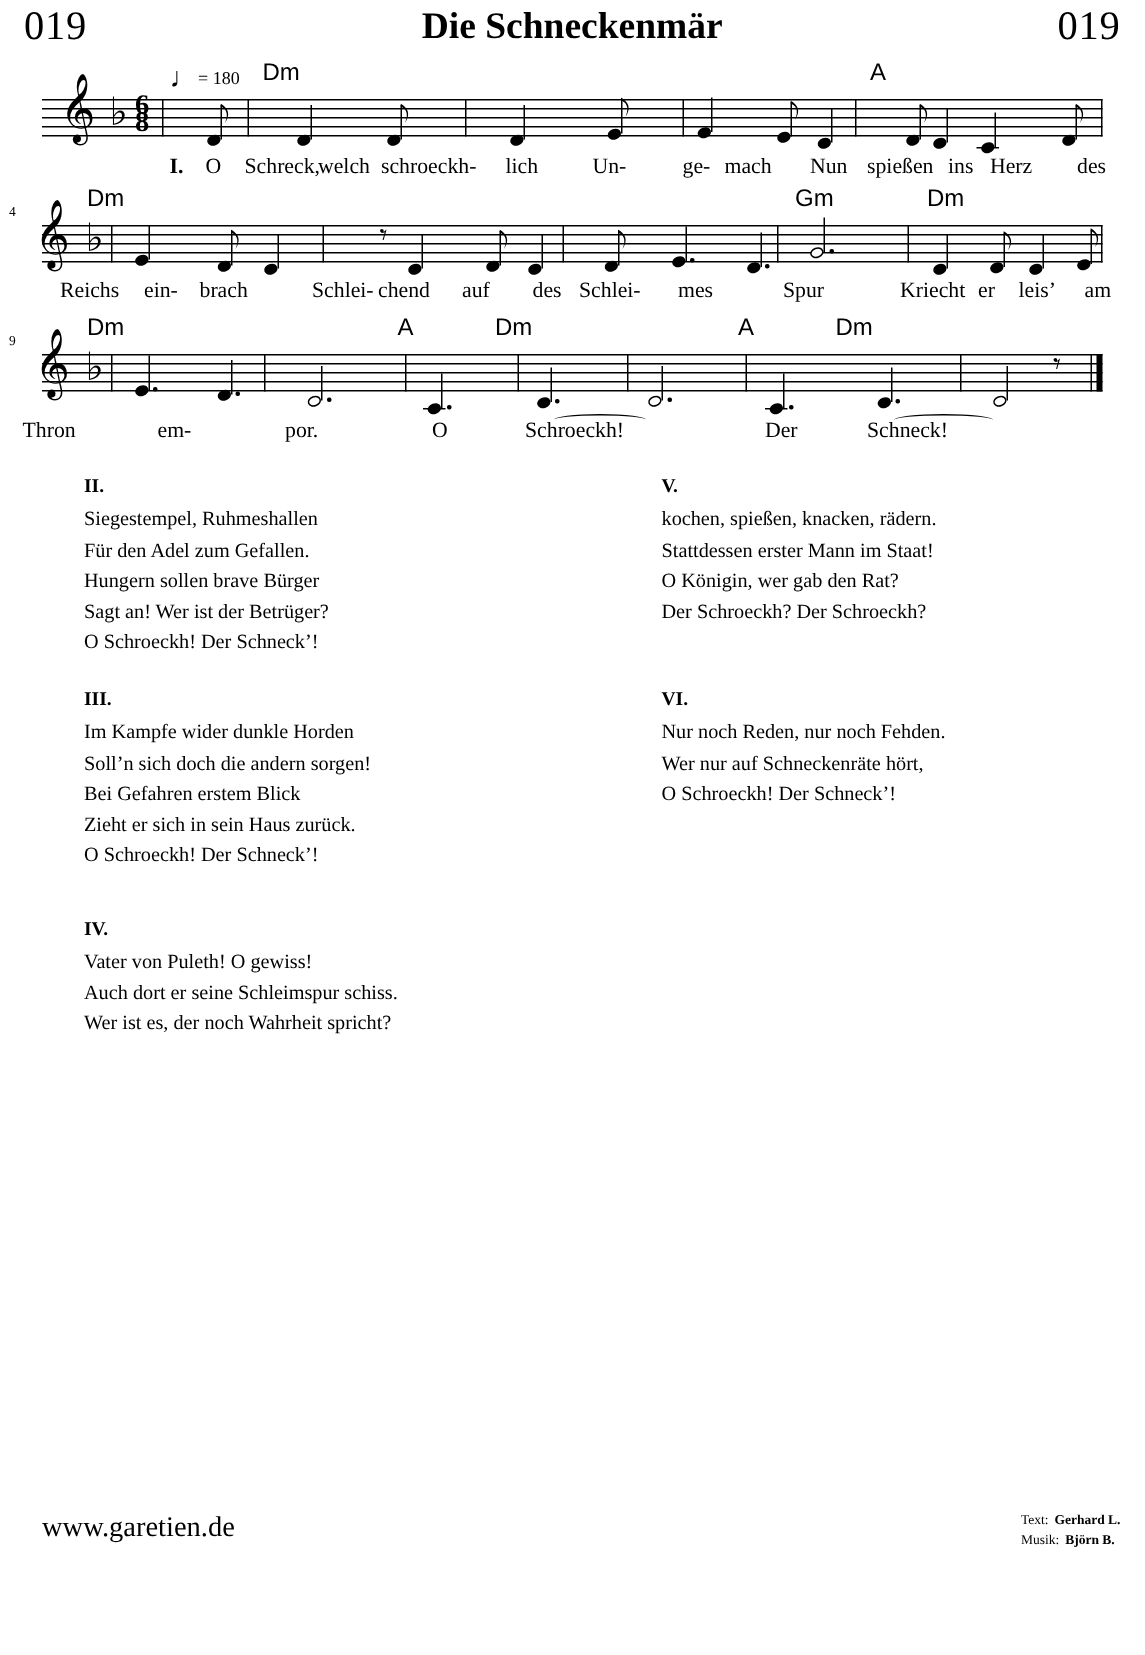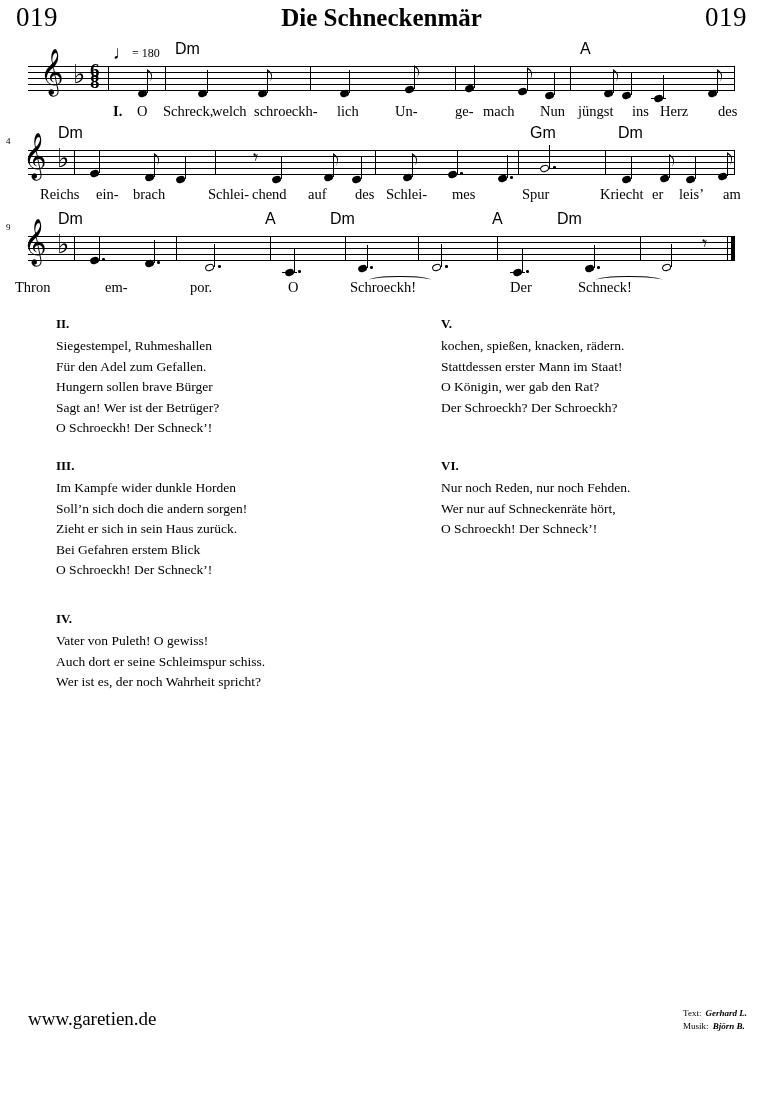--- a/index.html
+++ b/index.html
@@ -64,21 +64,21 @@
 
   
   .verse{position:absolute;}
   .verse .vh{font-size:13px;font-weight:bold;margin:0 0 4px 0;}
   .verse p{margin:0;font-size:13.5px;line-height:20.5px;white-space:nowrap;}
 
   
   .site{position:absolute;left:28px;bottom:22px;font-size:19px;}
   .credits{position:absolute;right:16px;bottom:18px;text-align:left;font-size:9px;}
   .credits div{white-space:nowrap;margin-bottom:3px;}
-  .credits .nm{font-style:italic;font-weight:bold;padding-left:4px;}
+  .credits .nm{font-weight:bold;padding-left:4px;}
 </style>
 </head>
 <body>
 
 <div class="page">
 
   <div class="pg-num left">019</div>
   <div class="song-title">Die Schneckenmär</div>
   <div class="pg-num right">019</div>
 
@@ -183,21 +183,21 @@
     <div class="lyric vmark" style="left:113px;top:37px;">I.</div>
     <div class="lyric" style="left:137px;top:37px;">O</div>
     <div class="lyric" style="left:163px;top:37px;">Schreck,</div>
     <div class="lyric" style="left:212px;top:37px;">welch</div>
     <div class="lyric" style="left:254px;top:37px;">schroeckh-</div>
     <div class="lyric" style="left:337px;top:37px;">lich</div>
     <div class="lyric" style="left:395px;top:37px;">Un-</div>
     <div class="lyric" style="left:455px;top:37px;">ge-</div>
     <div class="lyric" style="left:483px;top:37px;">mach</div>
     <div class="lyric" style="left:540px;top:37px;">Nun</div>
-    <div class="lyric" style="left:578px;top:37px;">jüngst</div>
+    <div class="lyric" style="left:578px;top:37px;">spießen</div>
     <div class="lyric" style="left:632px;top:37px;">ins</div>
     <div class="lyric" style="left:660px;top:37px;">Herz</div>
     <div class="lyric" style="left:718px;top:37px;">des</div>
   </div>
 
   <div class="system" style="top:150px;">
     <div class="staff">
       <div class="ln"></div>
         <div class="ln"></div>
         <div class="ln"></div>
@@ -417,22 +417,22 @@
     <p>kochen, spießen, knacken, rädern.</p>
     <p>Stattdessen erster Mann im Staat!</p>
     <p>O Königin, wer gab den Rat?</p>
     <p>Der Schroeckh? Der Schroeckh?</p>
   </div>
 
   <div class="verse" style="left:56px;top:458px;">
     <div class="vh">III.</div>
     <p>Im Kampfe wider dunkle Horden</p>
     <p>Soll’n sich doch die andern sorgen!</p>
+    <p>Bei Gefahren erstem Blick</p>
     <p>Zieht er sich in sein Haus zurück.</p>
-    <p>Bei Gefahren erstem Blick</p>
     <p>O Schroeckh! Der Schneck’!</p>
   </div>
 
   <div class="verse" style="left:441px;top:458px;">
     <div class="vh">VI.</div>
     <p>Nur noch Reden, nur noch Fehden.</p>
     <p>Wer nur auf Schneckenräte hört,</p>
     <p>O Schroeckh! Der Schneck’!</p>
   </div>
 

